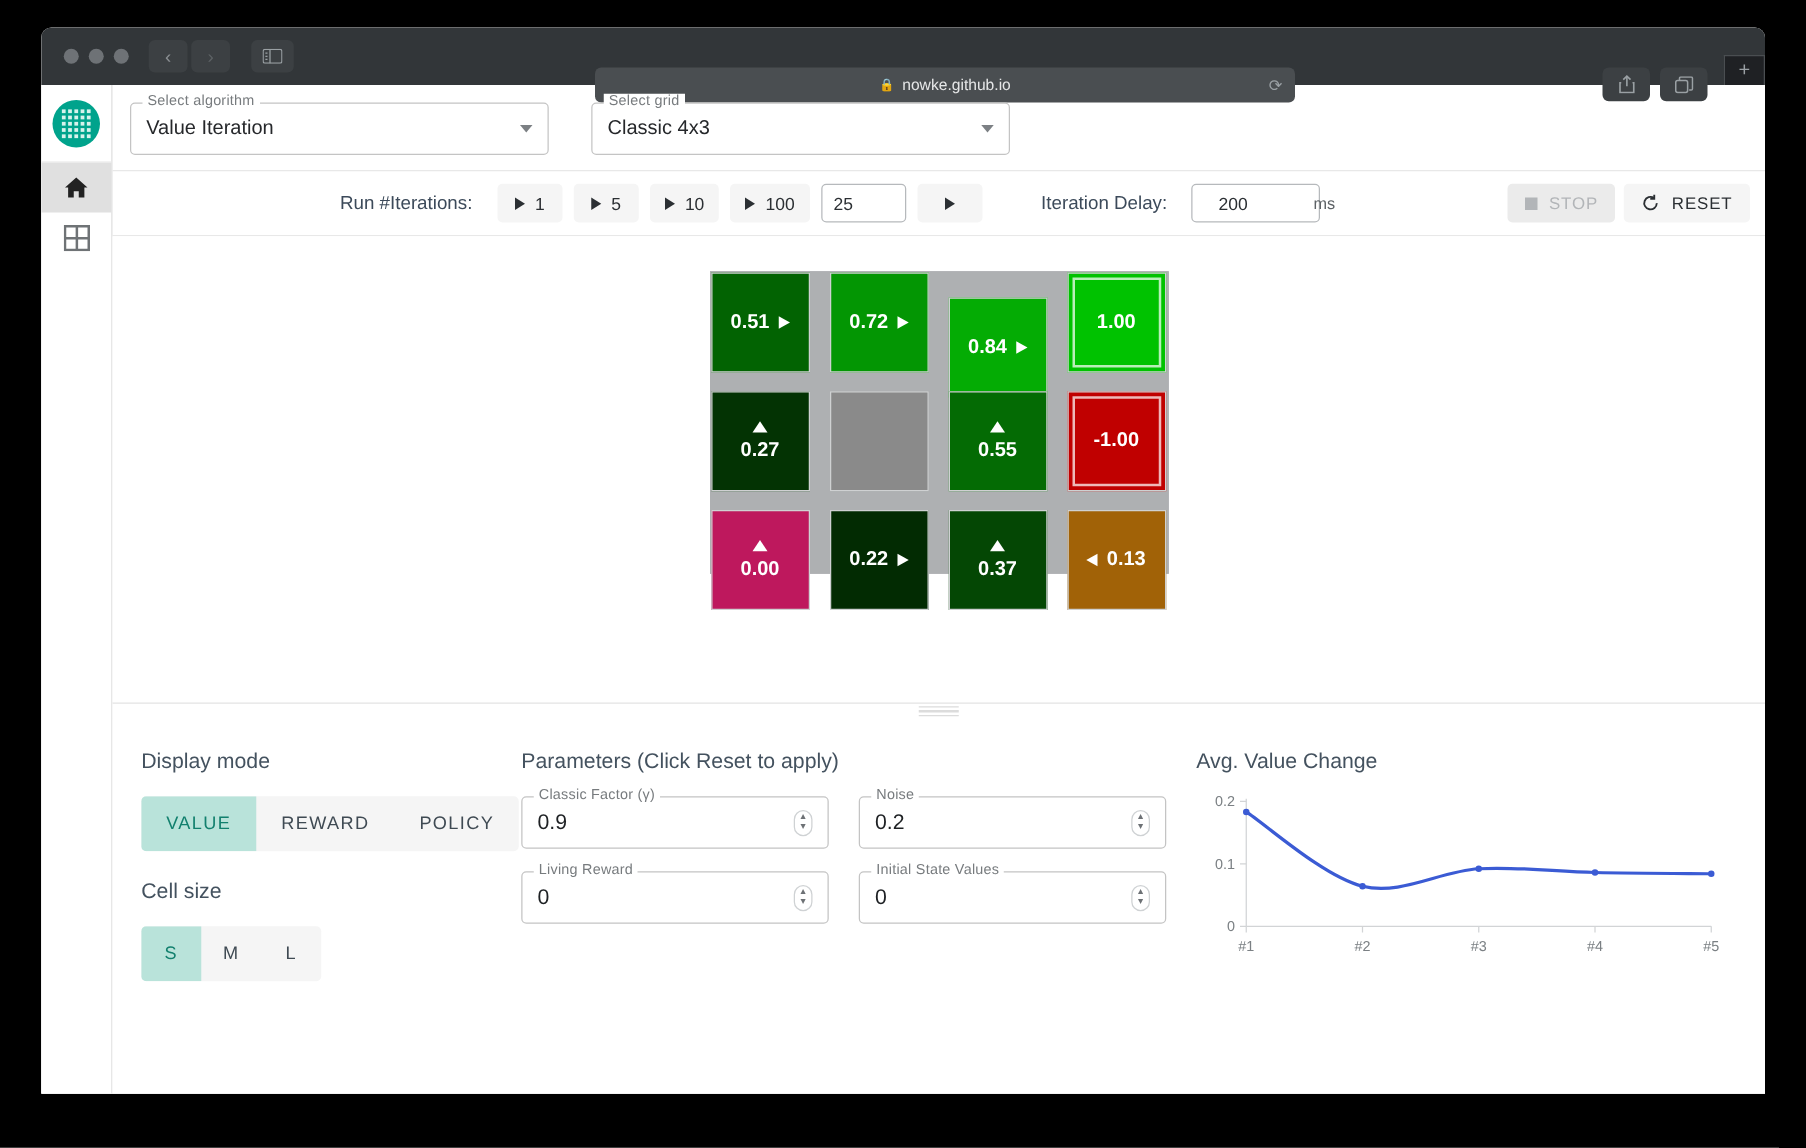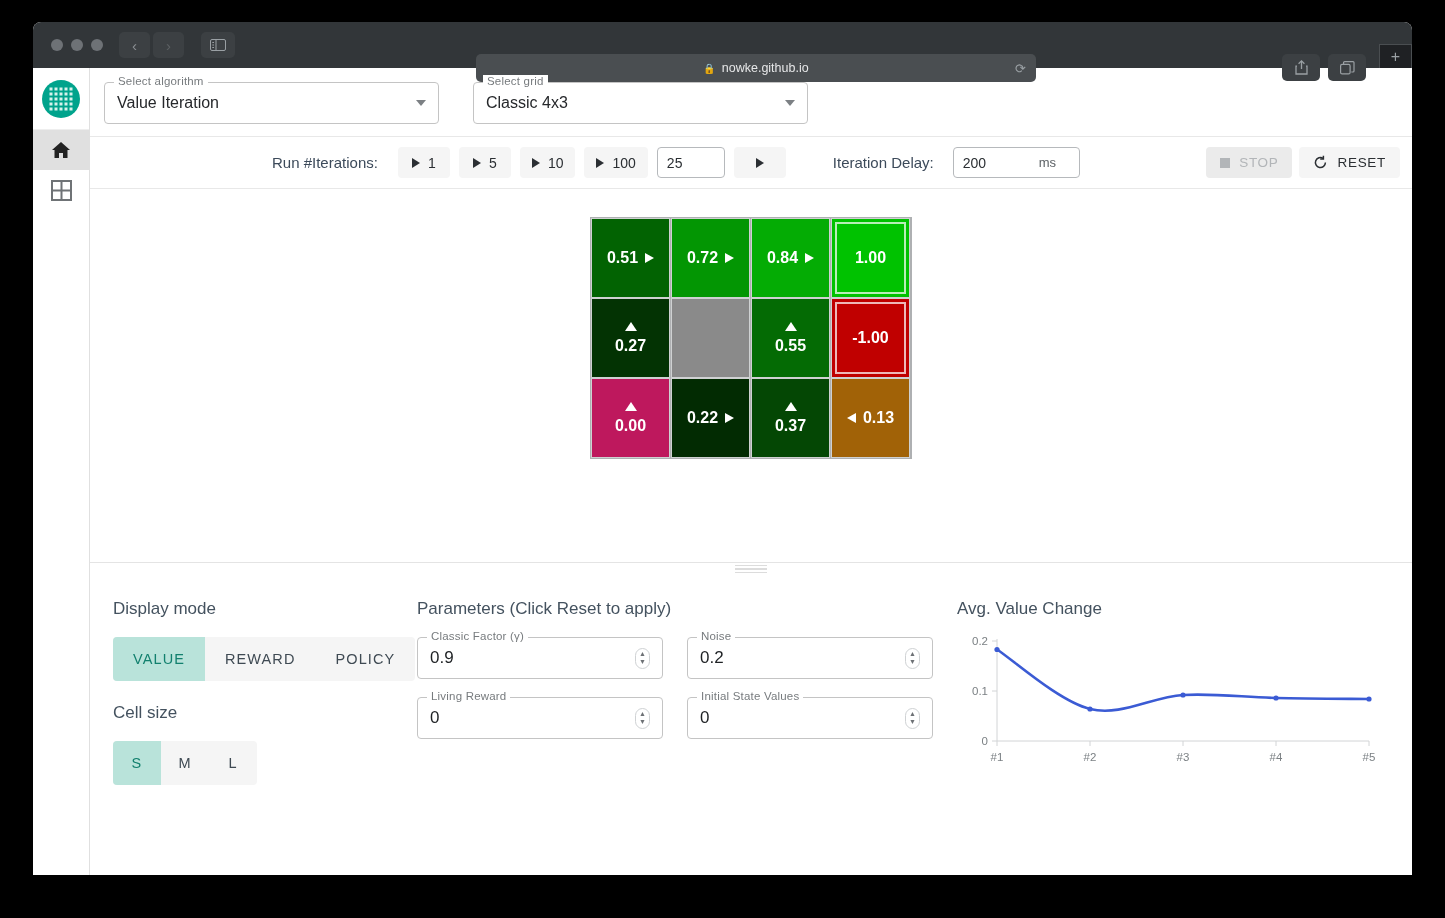--- a/index.html
+++ b/index.html
@@ -187,23 +187,23 @@
     border: 1px solid #b6b9bc;
     border-radius: 4px;
     font-size: 14px; color: #2b2f33;
     padding: 0 9px;
     font-family: "Liberation Sans", sans-serif;
     background: #fff;
   }
   .delay-label { font-size: 15px; color: #3c4a5a; margin-left: 38px; margin-right: 10px; }
   .delay-wrap {
     position: relative;
-    width: 127px; height: 31px;
+    width: 103px; height: 31px;
     border: 1px solid #b6b9bc; border-radius: 4px;
-    display: flex; align-items: center;
+    display: flex; align-items: center; padding-left: 12px;
   }
   .delay-wrap input {
     border: none; outline: none; width: 52px;
     font-size: 14px; color: #2b2f33;
     padding-left: 9px;
     font-family: "Liberation Sans", sans-serif;
     background: transparent;
   }
   .unit { font-size: 13px; color: #5c6165; margin-left: 33px; }
   .toolbar-right { margin-left: auto; display: flex; gap: 7px; }
@@ -224,21 +224,21 @@
     flex: 1;
     display: flex; justify-content: center;
     padding-top: 28px;
     background: #fff;
     min-height: 0;
   }
   .grid {
     display: grid;
     grid-template-columns: repeat(4, 80px);
     grid-template-rows: repeat(3, 80px);
-    gap: 0;
+    gap: 15px;
     background: #aeb0b2;
     border: 1px solid #aeb0b2;
     align-self: flex-start;
     height: 242px;
   }
   .cell {
     position: relative;
     width: 79px; height: 80px;
     display: flex; flex-direction: column;
     align-items: center; justify-content: center;
@@ -512,21 +512,21 @@
                 <span>0.51</span>
                 <span class="arr-right"></span>
               </div>
             </div>
             <div class="cell" style="background: rgb(3, 150, 3);">
               <div class="val-row">
                 <span>0.72</span>
                 <span class="arr-right"></span>
               </div>
             </div>
-            <div class="cell" style="background: rgb(4, 172, 4);">
+            <div class="cell" style="background: rgb(4, 172, 4); margin-top: 20px;">
               <div class="val-row">
                 <span>0.84</span>
                 <span class="arr-right"></span>
               </div>
             </div>
             <div class="cell terminal" style="background: rgb(0, 194, 0);">
               <div class="val-row">
                 <span>1.00</span>
               </div>
             </div>

